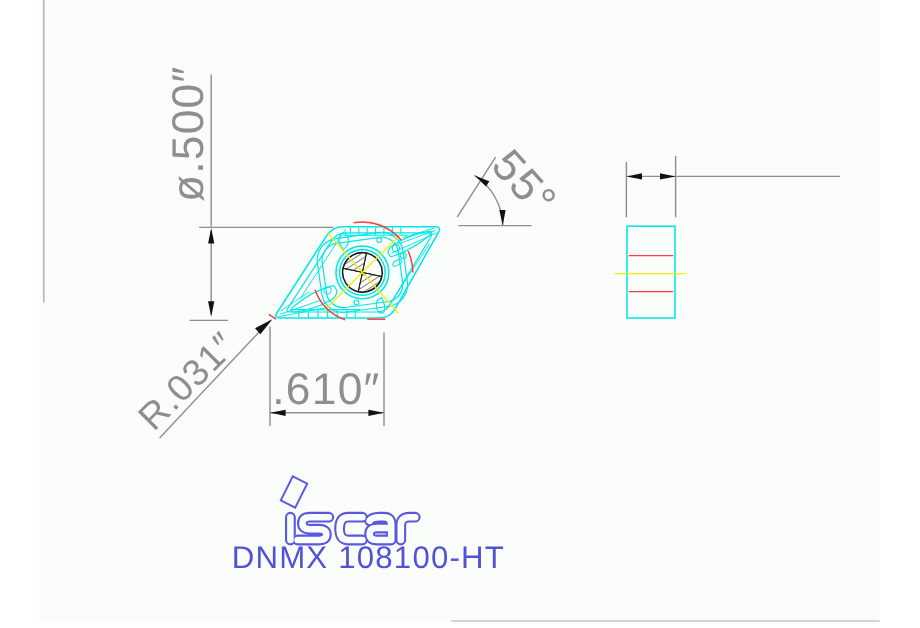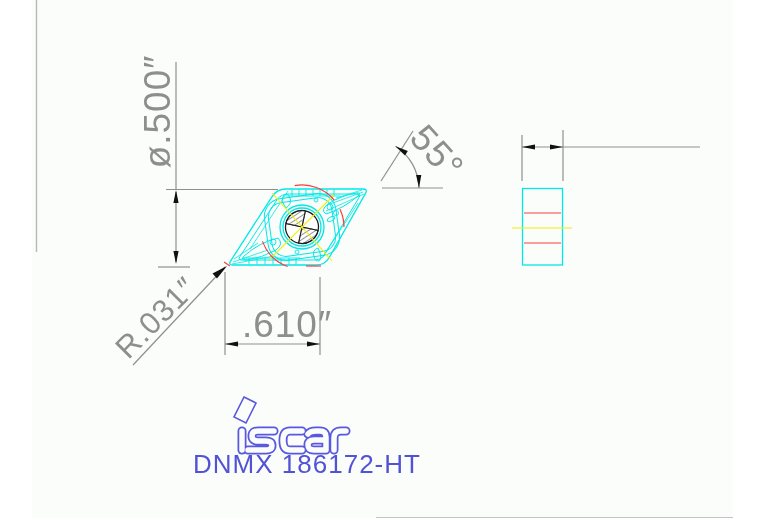--- a/index.html
+++ b/index.html
@@ -197,17 +197,17 @@
   </g>
 </svg>
 
 <div class="dim-label rot-ccw90" style="left:97px;top:93px;width:120px;">ø.500″</div>
 
 <div class="dim-label rot-cw48" style="left:402px;top:134px;width:70px;">55°</div>
 
 
 <div class="dim-label dim-small rot-ccw45" style="left:101px;top:302px;width:110px;">R.031″</div>
 
-<div class="dim-label" style="left:237px;top:306px;width:100px;">.610″</div>
-
-<div class="part-number">DNMX 186172-HT</div>
+<div class="dim-label" style="left:222px;top:306px;width:100px;">.610″</div>
+
+<div class="part-number">DNMX 108100-HT</div>
 
 </div>
 
 </body></html>

